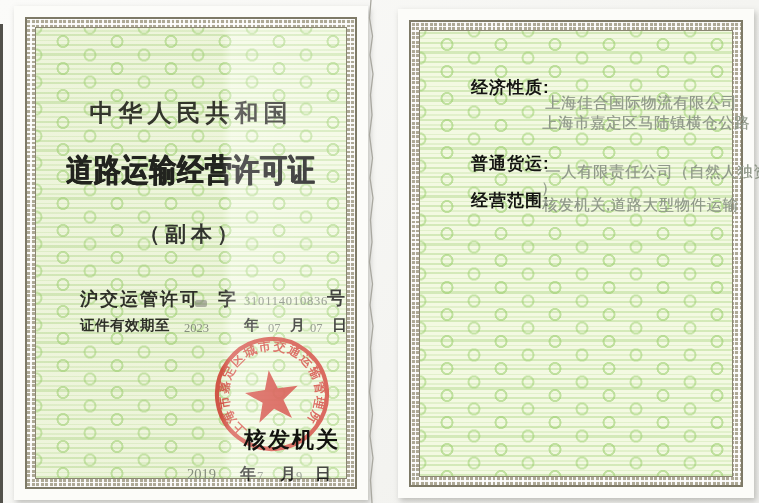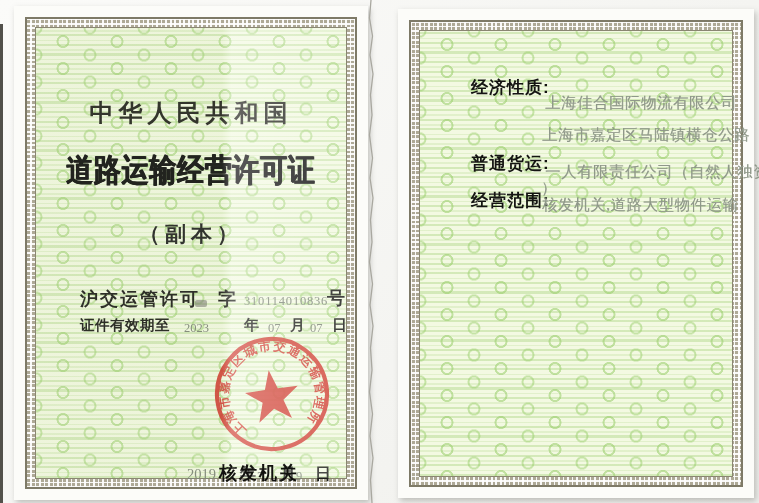--- a/index.html
+++ b/index.html
@@ -48,33 +48,33 @@
 
   .validity-label { left:44px; top:288px; font-size:14.5px; font-weight:700; letter-spacing:.5px; }
   .validity-year  { left:148px; top:293px; font-size:12.5px; }
   .validity-yunit { left:208px; top:288px; font-size:15px; font-weight:600; }
   .validity-month { left:232px; top:293px; font-size:12.5px; }
   .validity-munit { left:254px; top:288px; font-size:15px; font-weight:600; }
   .validity-day   { left:274px; top:293px; font-size:12.5px; }
   .validity-dunit { left:296px; top:288px; font-size:15px; font-weight:600; }
 
   .stamp { left:176px; top:306px; width:120px; height:120px; opacity:.9; transform:rotate(-8deg); }
-  .issuer-label { left:183px; top:397px; font-size:18px; font-weight:700; letter-spacing:2px; color:#12120f; z-index:5;margin-top:36px; }
+  .issuer-label { left:208px; top:397px; font-size:22px; font-weight:700; letter-spacing:2px; color:#12120f; z-index:5; }
 
   .issue-year  { left:151px; top:438px; font-size:14.5px; }
   .issue-yunit { left:204px; top:436px; font-size:16px; font-weight:600; }
   .issue-month { left:221px; top:441px; font-size:12.5px; }
   .issue-munit { left:244px; top:436px; font-size:16px; font-weight:600; }
   .issue-day   { left:260px; top:441px; font-size:12.5px; }
   .issue-dunit { left:279px; top:436px; font-size:16px; font-weight:600; }
 
   .field-label { font-family:"Liberation Sans","DejaVu Sans",sans-serif; font-weight:700; font-size:17px; letter-spacing:1px; color:#141412; }
   .field-value { font-size:15.5px; letter-spacing:.5px; }
   .fl0 { left:51px; top:45px; }  .fv0 { left:125px; top:54px;margin-top:8px; }
-  .fl1 { left:51px; top:83px; }  .fv1a { left:122px; top:94px; } .fv1b { left:120px; top:110px; font-size:14.5px; }
+  .fl1 { left:51px; top:83px; }  .fv1a { left:122px; top:82px; } .fv1b { left:120px; top:110px; font-size:14.5px; }
   .fl2 { left:51px; top:121px; } .fv2a { left:125px; top:131px; } .fv2b { left:121px; top:147px; }
   .fl3 { left:51px; top:158px; } .fv3 { left:122px; top:164px; }
 
   .deckle { position:absolute; left:364px; top:0; width:16px; height:503px; z-index:3; }
 </style>
 </head>
 <body>
 
 <div class="scan">
   <div class="scan-edge-strip"></div>

